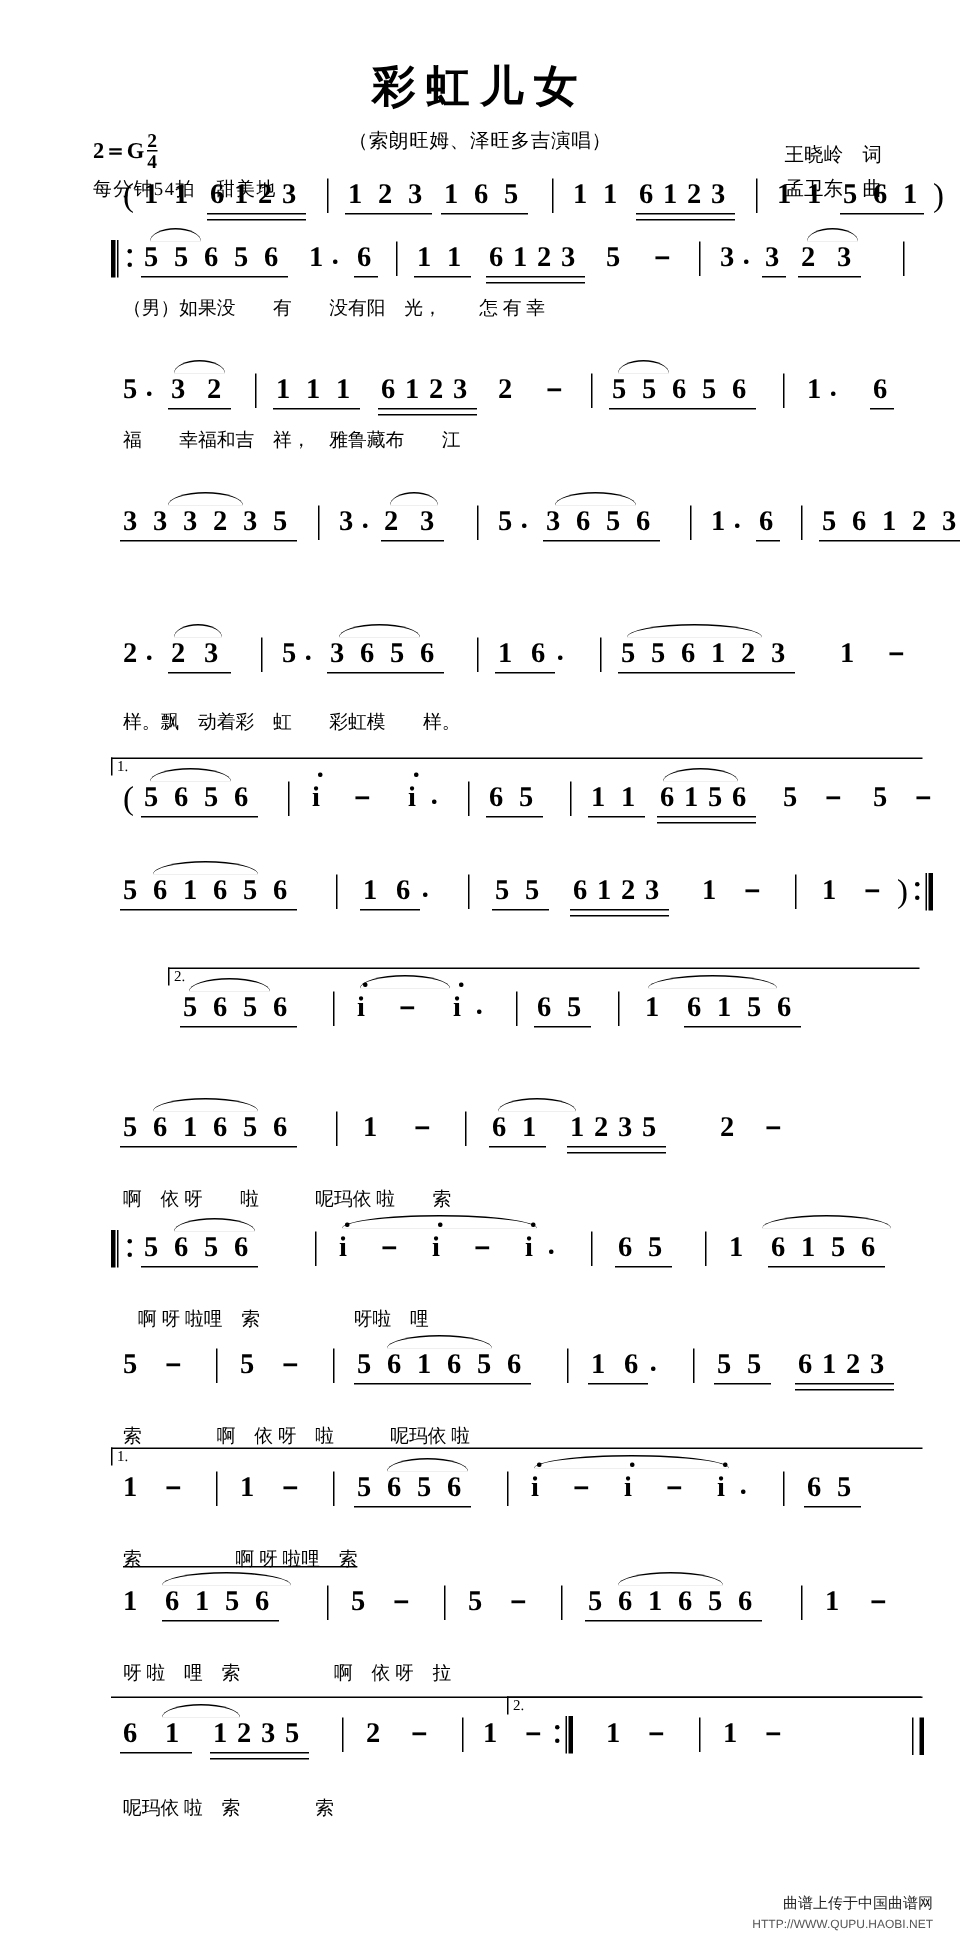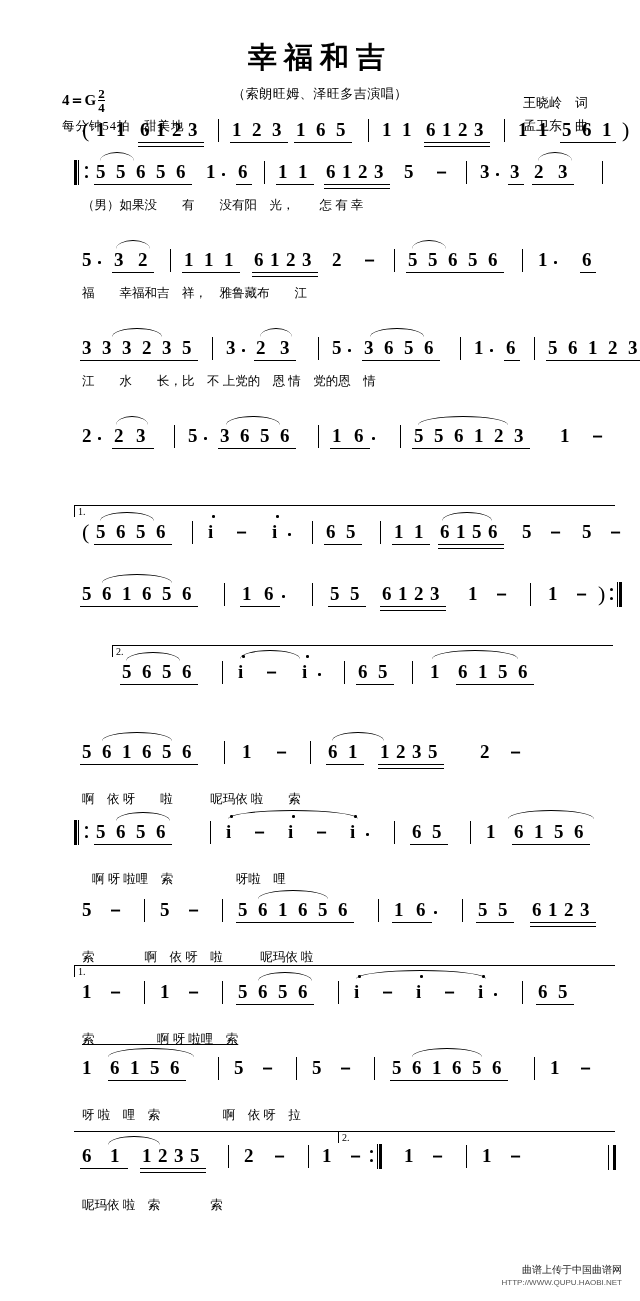--- a/index.html
+++ b/index.html
@@ -201,25 +201,25 @@
     line-height: 1.45;
     color: #222;
   }
   .footer .url { font-size: 8px; color:#555; font-family:"Liberation Sans", sans-serif;}
 </style>
 </head>
 <body>
 
 <div class="page">
 
-  <div class="title">幸福和吉</div>
+  <div class="title">彩虹儿女</div>
   <div class="subtitle">（索朗旺姆、泽旺多吉演唱）</div>
 
   <div class="meta-left">
-    <span class="keysig">4＝G</span><span class="frac"><span class="num">2</span><span class="den">4</span></span>
+    <span class="keysig">2＝G</span><span class="frac"><span class="num">2</span><span class="den">4</span></span>
   </div>
   <div class="tempo">每分钟54拍　甜美地</div>
 
   <div class="meta-right">
     <div>王晓岭　词</div>
     <div>孟卫东　曲</div>
   </div>
 
   <div class="system" style="margin-top:16px;">
 
@@ -379,23 +379,20 @@
         <span class="n" style="left:424px;">6</span>
         <span class="beam" style="left:422px;top:23px;width:16px;"></span>
         <span class="bar" style="left:452px;"></span>
         <span class="n" style="left:466px;">5</span>
         <span class="n" style="left:486px;">6</span>
         <span class="n" style="left:506px;">1</span>
         <span class="n" style="left:526px;">2</span>
         <span class="n" style="left:546px;">3</span>
         <span class="beam" style="left:464px;top:23px;width:98px;"></span>
       </div>
-      <div class="lyr" style="margin-top:6px;">
-        <span class="ly" style="left:0px;">江　　水　　长，比　不 上党的　恩 情　党的恩　情</span>
-      </div>
     </div>
 
     <div class="row" style="height:78px;margin-top:10px;">
       <div class="notes">
         <span class="n" style="left:0px;">2</span>
         <span class="dot" style="left:16px;top:12px;"></span>
         <span class="slur" style="left:34px;top:-9px;width:32px;"></span>
         <span class="n" style="left:32px;">2</span>
         <span class="n" style="left:54px;">3</span>
         <span class="beam" style="left:30px;top:23px;width:42px;"></span>
@@ -417,20 +414,23 @@
         <span class="slur" style="left:336px;top:-9px;width:90px;"></span>
         <span class="n" style="left:332px;">5</span>
         <span class="n" style="left:352px;">5</span>
         <span class="n" style="left:372px;">6</span>
         <span class="n" style="left:392px;">1</span>
         <span class="n" style="left:412px;">2</span>
         <span class="n" style="left:432px;">3</span>
         <span class="beam" style="left:330px;top:23px;width:118px;"></span>
         <span class="n" style="left:478px;">1</span>
         <span class="n" style="left:506px;">－</span>
+      </div>
+      <div class="lyr" style="margin-top:18px;">
+        <span class="ly" style="left:0px;">样。飘　动着彩　虹　　彩虹模　　样。</span>
       </div>
     </div>
 
     <div class="row" style="height:58px;margin-top:18px;">
       <span class="volta" style="left:-8px;top:-16px;width:540px;">
           <span>1.</span>
         </span>
       <div class="notes" style="margin-top:4px;">
         <span class="paren" style="left:0px;">(</span>
         <span class="slur" style="left:18px;top:-9px;width:54px;"></span>

